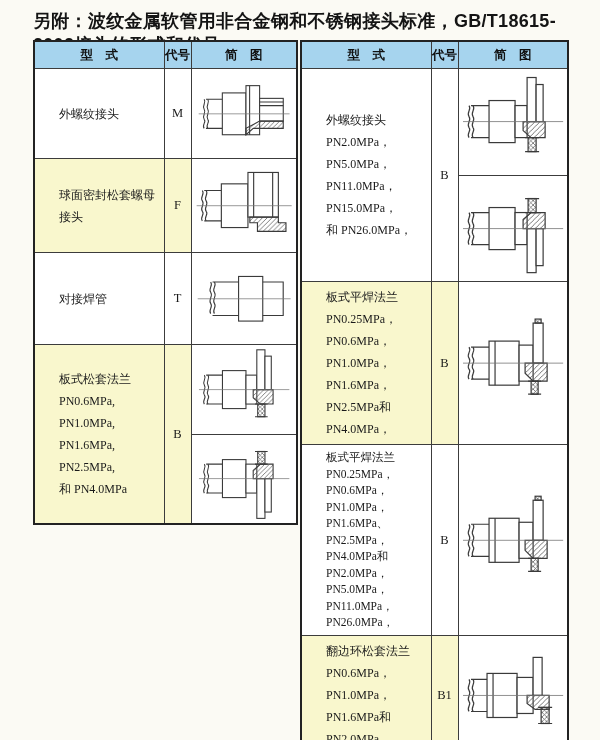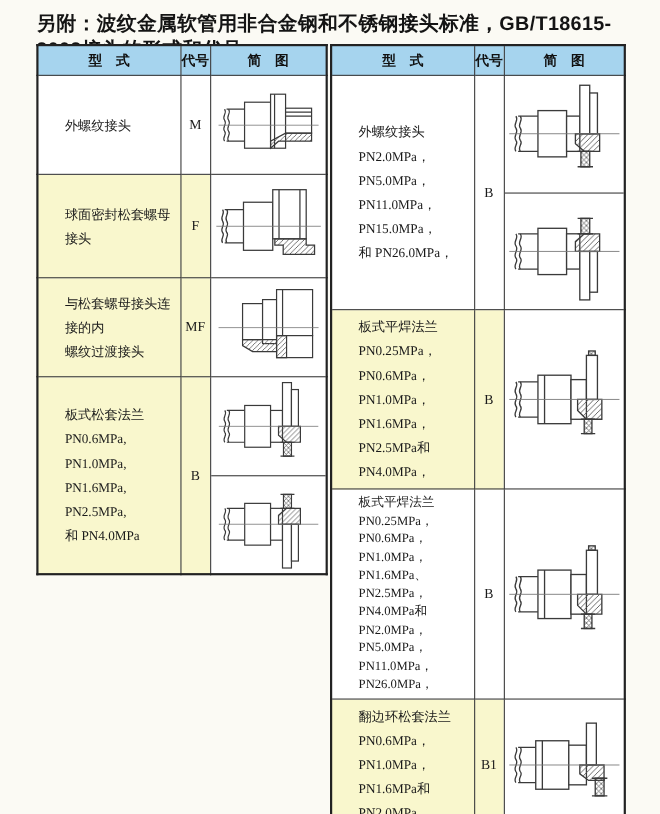--- a/index.html
+++ b/index.html
@@ -110,37 +110,32 @@
                 <rect x="56" y="11" width="32" height="47" fill="#fff"></rect>
                 <line x1="62" y1="11" x2="62" y2="58"></line>
                 <line x1="82" y1="11" x2="82" y2="58"></line>
                 <path d="M58,58 H88 V64 H96 V73 H66 V64 H58 Z" fill="url(#hp)"></path>
                 <line x1="2" y1="46" x2="102" y2="46" stroke="#777" stroke-width="0.8"></line>
               </g>
             </svg>
           </div>
         </td>
   </tr>
-  <tr style="height:89px" class="hl">
-    <td class="type">
-          <div class="type-text">与松套螺母接头连接的内
-螺纹过渡接头</div>
-        </td>
-    <td class="code">MF</td>
-    <td class="diag">
-          <div class="diag-box" style="height: 89px;">
-            <svg viewBox="0 0 104 92" preserveAspectRatio="xMidYMid meet">
-              <g fill="none" stroke="#3a3a3a" stroke-width="1.2" stroke-linejoin="miter">
-                <rect x="26" y="22" width="20" height="36" fill="#fff"></rect>
-                <rect x="46" y="18" width="14" height="44" fill="#fff"></rect>
-                <rect x="60" y="8" width="36" height="46" fill="#fff"></rect>
-                <line x1="66" y1="8" x2="66" y2="54"></line>
-                <path d="M26,58 H60 V70 H36 L26,64 Z" fill="url(#hp)"></path>
-                <rect x="60" y="54" width="36" height="22" fill="#fff"></rect>
-                <path d="M60,54 h10 v22 h-10 Z" fill="url(#hp)"></path>
+  <tr style="height:92px">
+    <td class="type">
+          <div class="type-text">对接焊管</div>
+        </td>
+    <td class="code">T</td>
+    <td class="diag">
+          <div class="diag-box" style="height: 91px;">
+            <svg viewBox="0 0 104 92" preserveAspectRatio="xMidYMid meet">
+              <g fill="none" stroke="#3a3a3a" stroke-width="1.2" stroke-linejoin="miter">
+                <path d="M16,28 c3,4 -3,7 0,11 c3,4 -3,8 0,12 c3,4 -3,7 0,11 M20,28 c3,4 -3,7 0,11 c3,4 -3,8 0,12 c3,4 -3,7 0,11"></path>
+                <path d="M18,28 H94 V64 H18"></path>
+                <rect x="46" y="22" width="26" height="48" fill="#fff"></rect>
                 <line x1="2" y1="46" x2="102" y2="46" stroke="#777" stroke-width="0.8"></line>
               </g>
             </svg>
           </div>
         </td>
   </tr>
   <tr style="height:174px" class="hl">
     <td class="type">
           <div class="type-text">板式松套法兰
 PN0.6MPa, PN1.0MPa,

